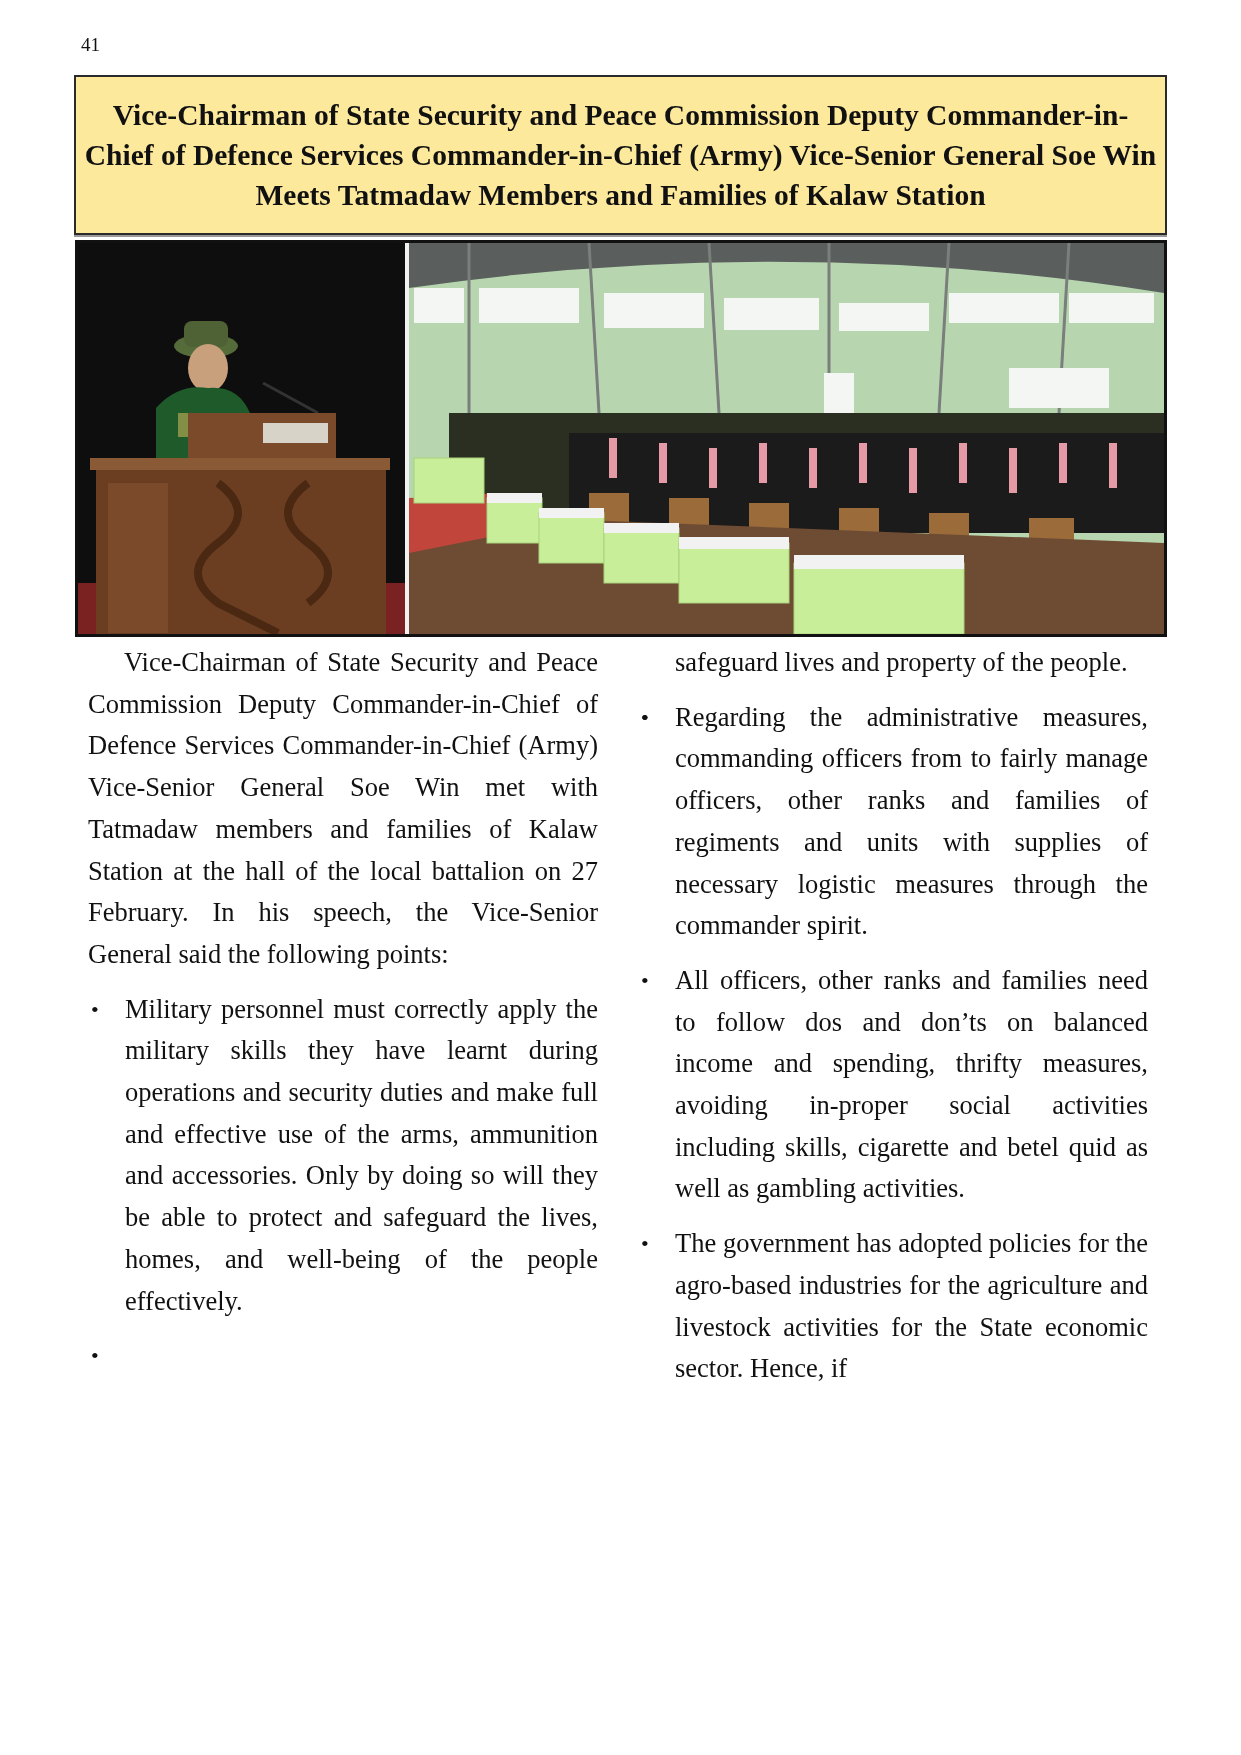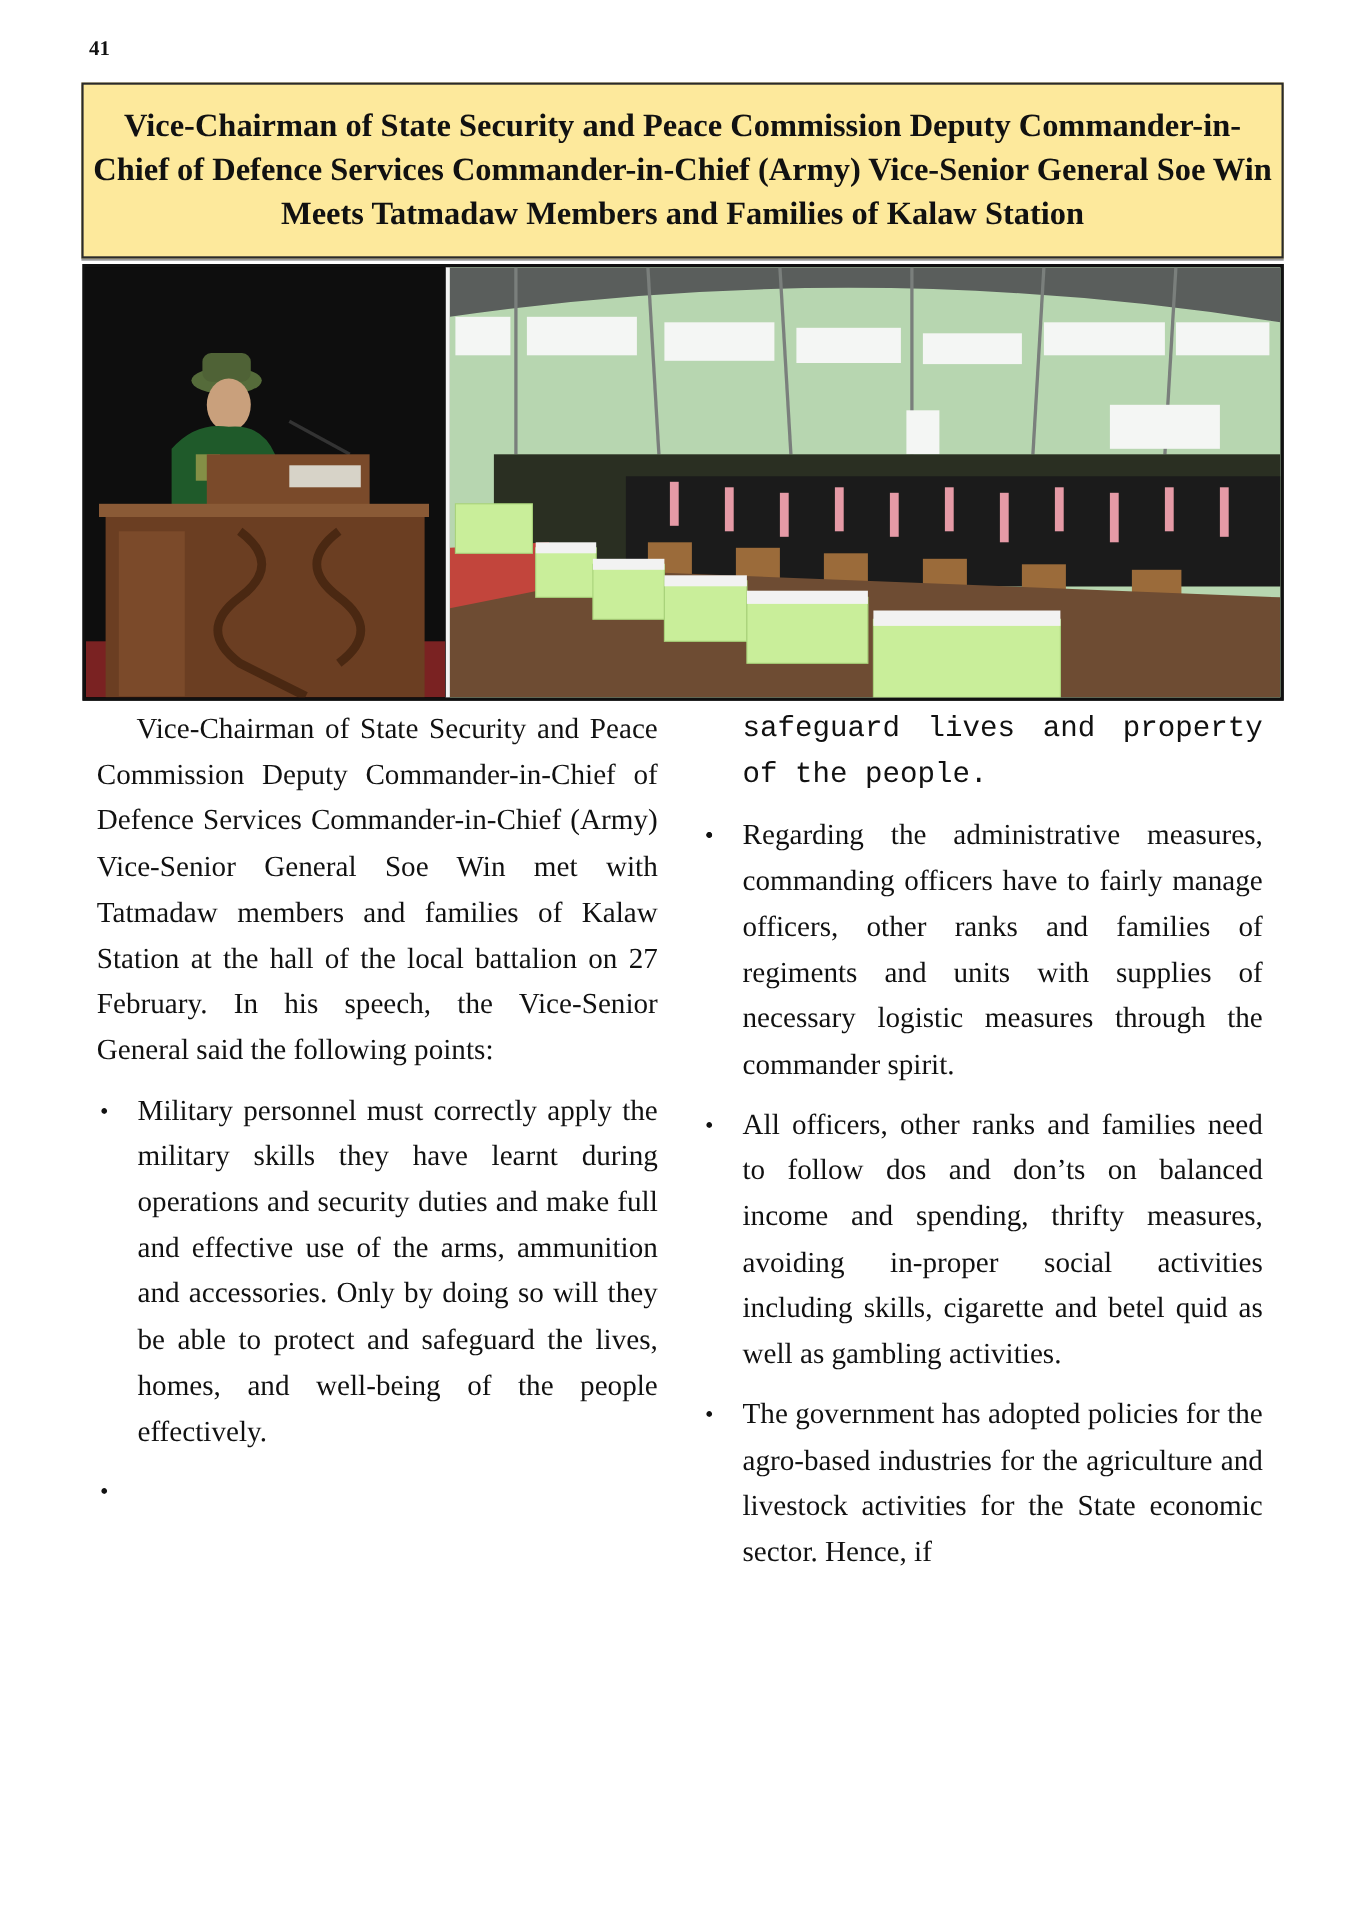--- a/index.html
+++ b/index.html
@@ -1,32 +1,32 @@
 <!DOCTYPE html>
 <html><head>
 <meta charset="utf-8">
 <style>
   html,body{margin:0;padding:0;background:#fff;}
   body{width:1241px;height:1755px;position:relative;font-family:"Liberation Serif","DejaVu Serif",serif;color:#111;overflow:hidden;}
-  .page-num{position:absolute;left:81px;top:34px;font-weight:bold;font-size:19px;}
+  .page-num{position:absolute;left:81px;top:34px;font-weight:normal;font-size:19px;}
   .title-box{position:absolute;left:74px;top:75px;width:1093px;height:160px;box-sizing:border-box;background:#fde99c;border:2px solid #2a2a2a;box-shadow:0 2px 0 #999;display:flex;align-items:center;justify-content:center;text-align:center;}
   .title-box h1{margin:0;font-size:29.5px;line-height:40px;font-weight:bold;padding:0 6px;}
   .photos{position:absolute;left:75px;top:240px;width:1092px;height:397px;box-sizing:border-box;border:3px solid #111;background:#111;display:flex;}
   .photo1{width:327px;height:100%;position:relative;overflow:hidden;background:#0c0c0c;}
   .divider{width:4px;background:#f2f2f2;}
   .photo2{flex:1;height:100%;position:relative;overflow:hidden;background:#b9d8b1;}
   .col{position:absolute;top:642px;width:510px;font-size:26.5px;line-height:41.7px;text-align:justify;}
   .col p{margin:0;}
   .col-left{left:88px;}
   .col-right{left:638px;}
   .indent{text-indent:36px;}
   ul{list-style:none;margin:0;padding:0;}
   li{position:relative;padding-left:37px;margin-top:13px;}
   li .bullet{position:absolute;left:3px;top:0;font-size:22px;}
-  .cont{padding-left:37px;font-family:Liberation Mono, monospace;}
+  .cont{padding-left:37px;}
 </style>
 </head>
 <body>
 
 <div class="page-num">41</div>
 
 <div class="title-box">
   <h1>Vice-Chairman of State Security and Peace Commission Deputy Commander-in-Chief of Defence Services Commander-in-Chief (Army) Vice-Senior General Soe Win Meets Tatmadaw Members and Families of Kalaw Station</h1>
 </div>
 
@@ -142,21 +142,21 @@
 </div>
 
 <div class="col col-right">
   <p class="cont">safeguard lives and property of the people.</p>
   <ul>
     <li>
       <span class="bullet">•</span>
     </li>
     <li>
       <span class="bullet">•</span>
-      <span>Regarding the administrative measures, commanding officers have to fairly manage officers, other ranks and families of regiments and units with supplies of necessary logistic measures through the commander spirit.</span>
+      <span>Regarding the administrative measures, commanding officers from to fairly manage officers, other ranks and families of regiments and units with supplies of necessary logistic measures through the commander spirit.</span>
     </li>
     <li>
       <span class="bullet">•</span>
       <span>All officers, other ranks and families need to follow dos and don’ts on balanced income and spending, thrifty measures, avoiding in-proper social activities including skills, cigarette and betel quid as well as gambling activities.</span>
     </li>
     <li>
       <span class="bullet">•</span>
       <span>The government has adopted policies for the agro-based industries for the agriculture and livestock activities for the State economic sector. Hence, if</span>
     </li>
   </ul>

